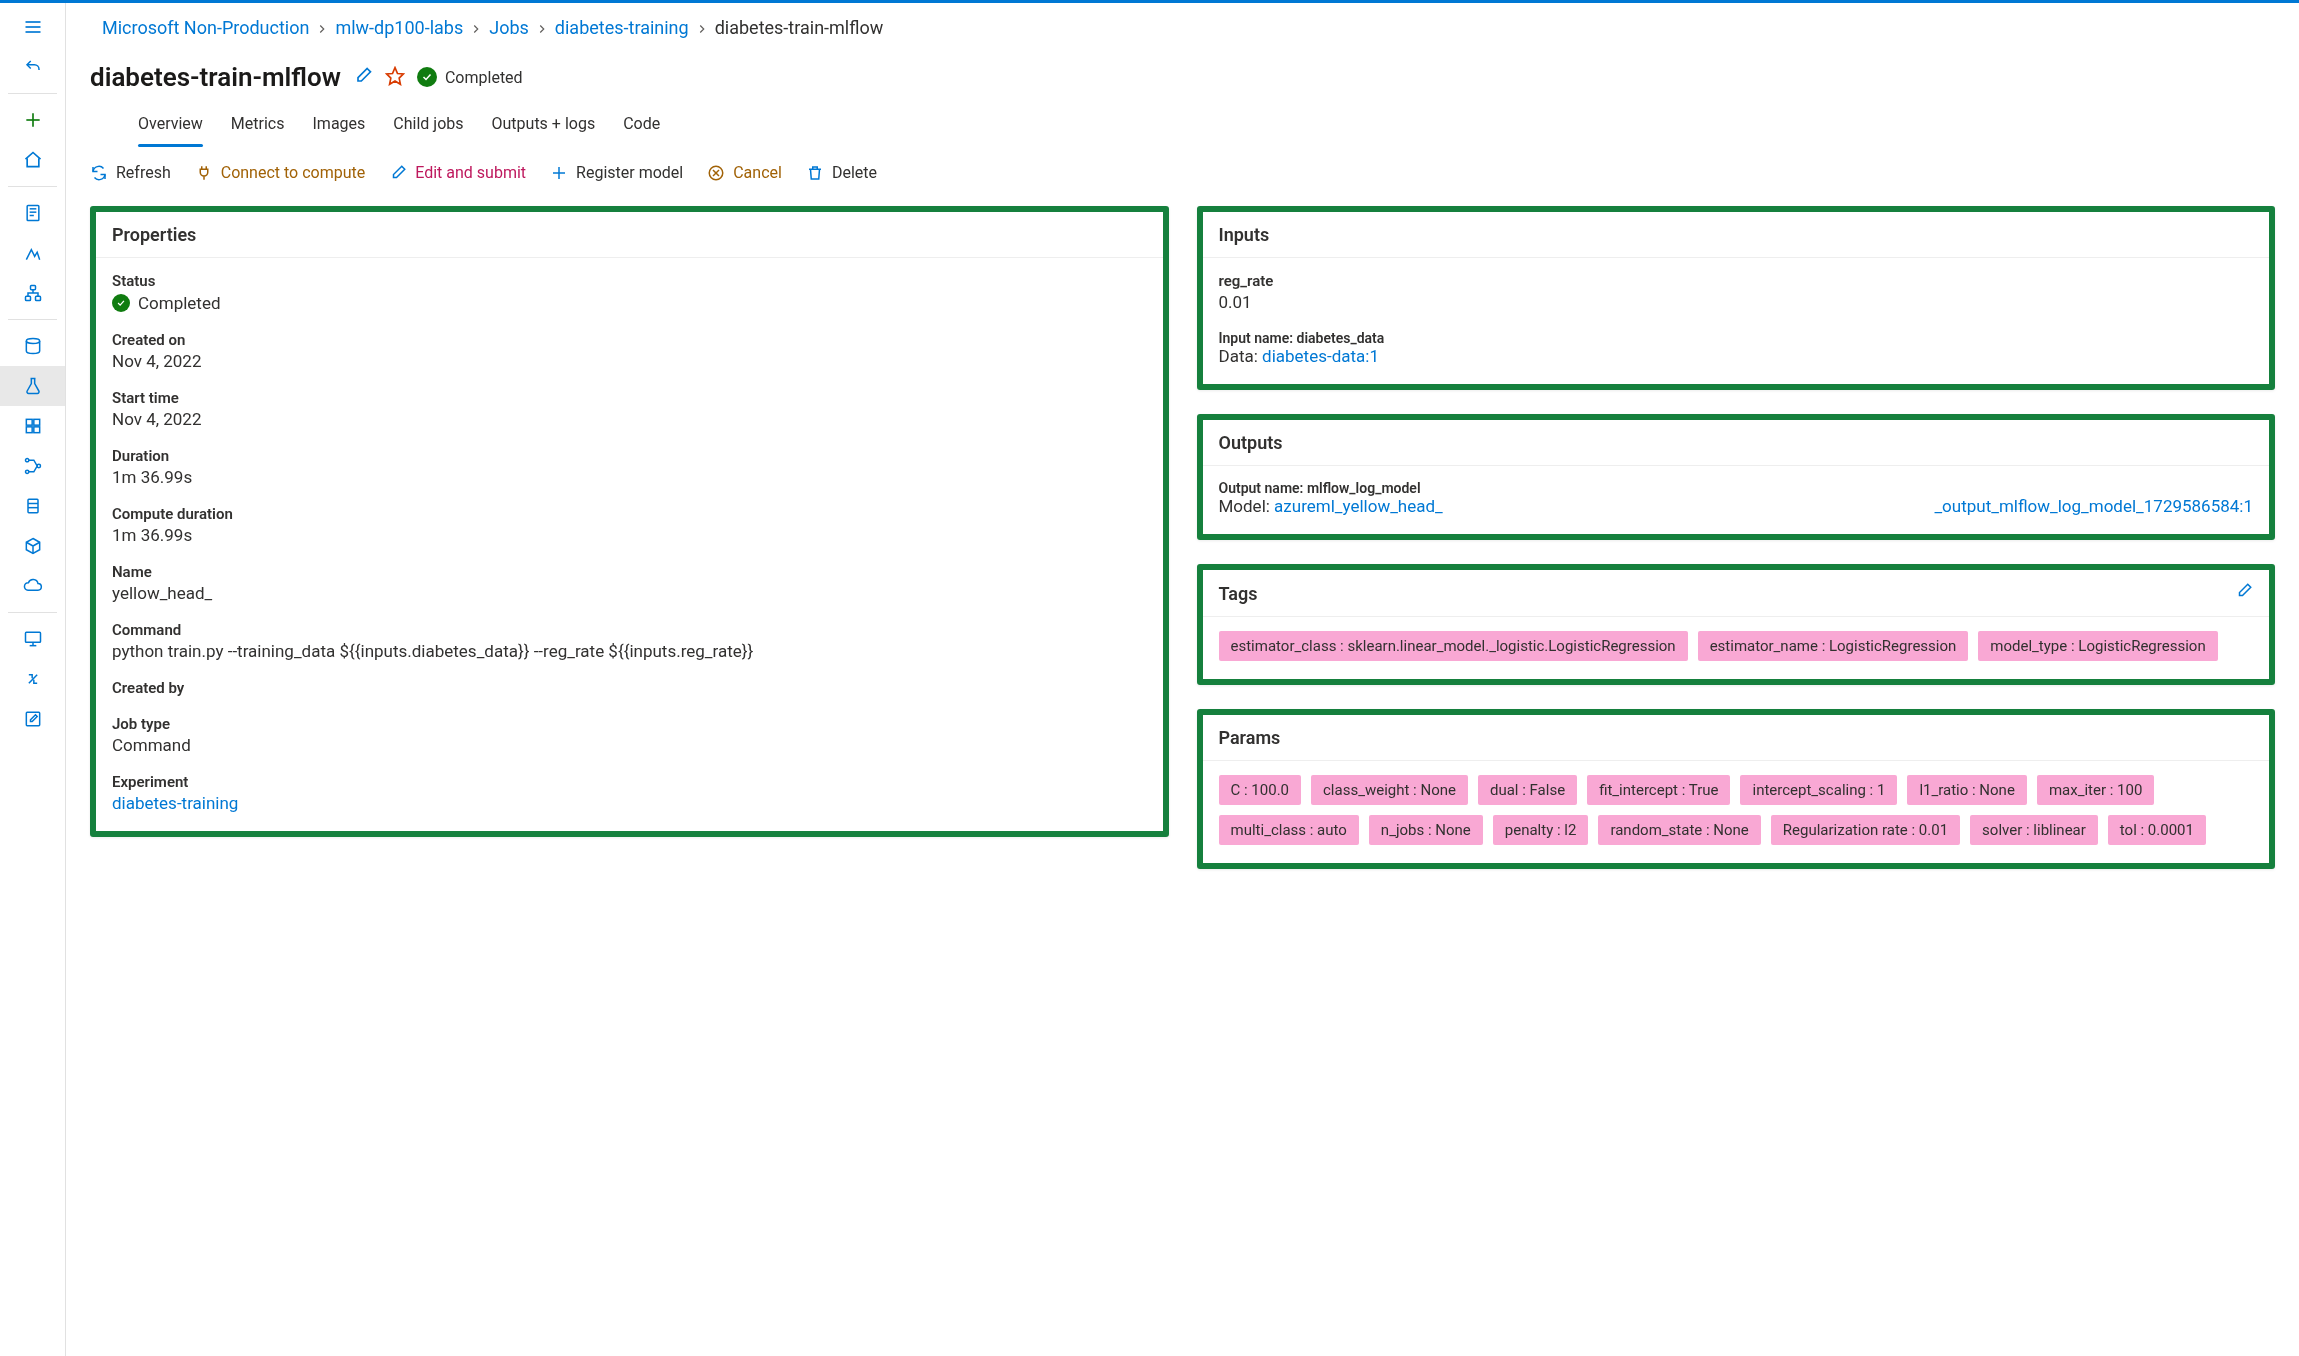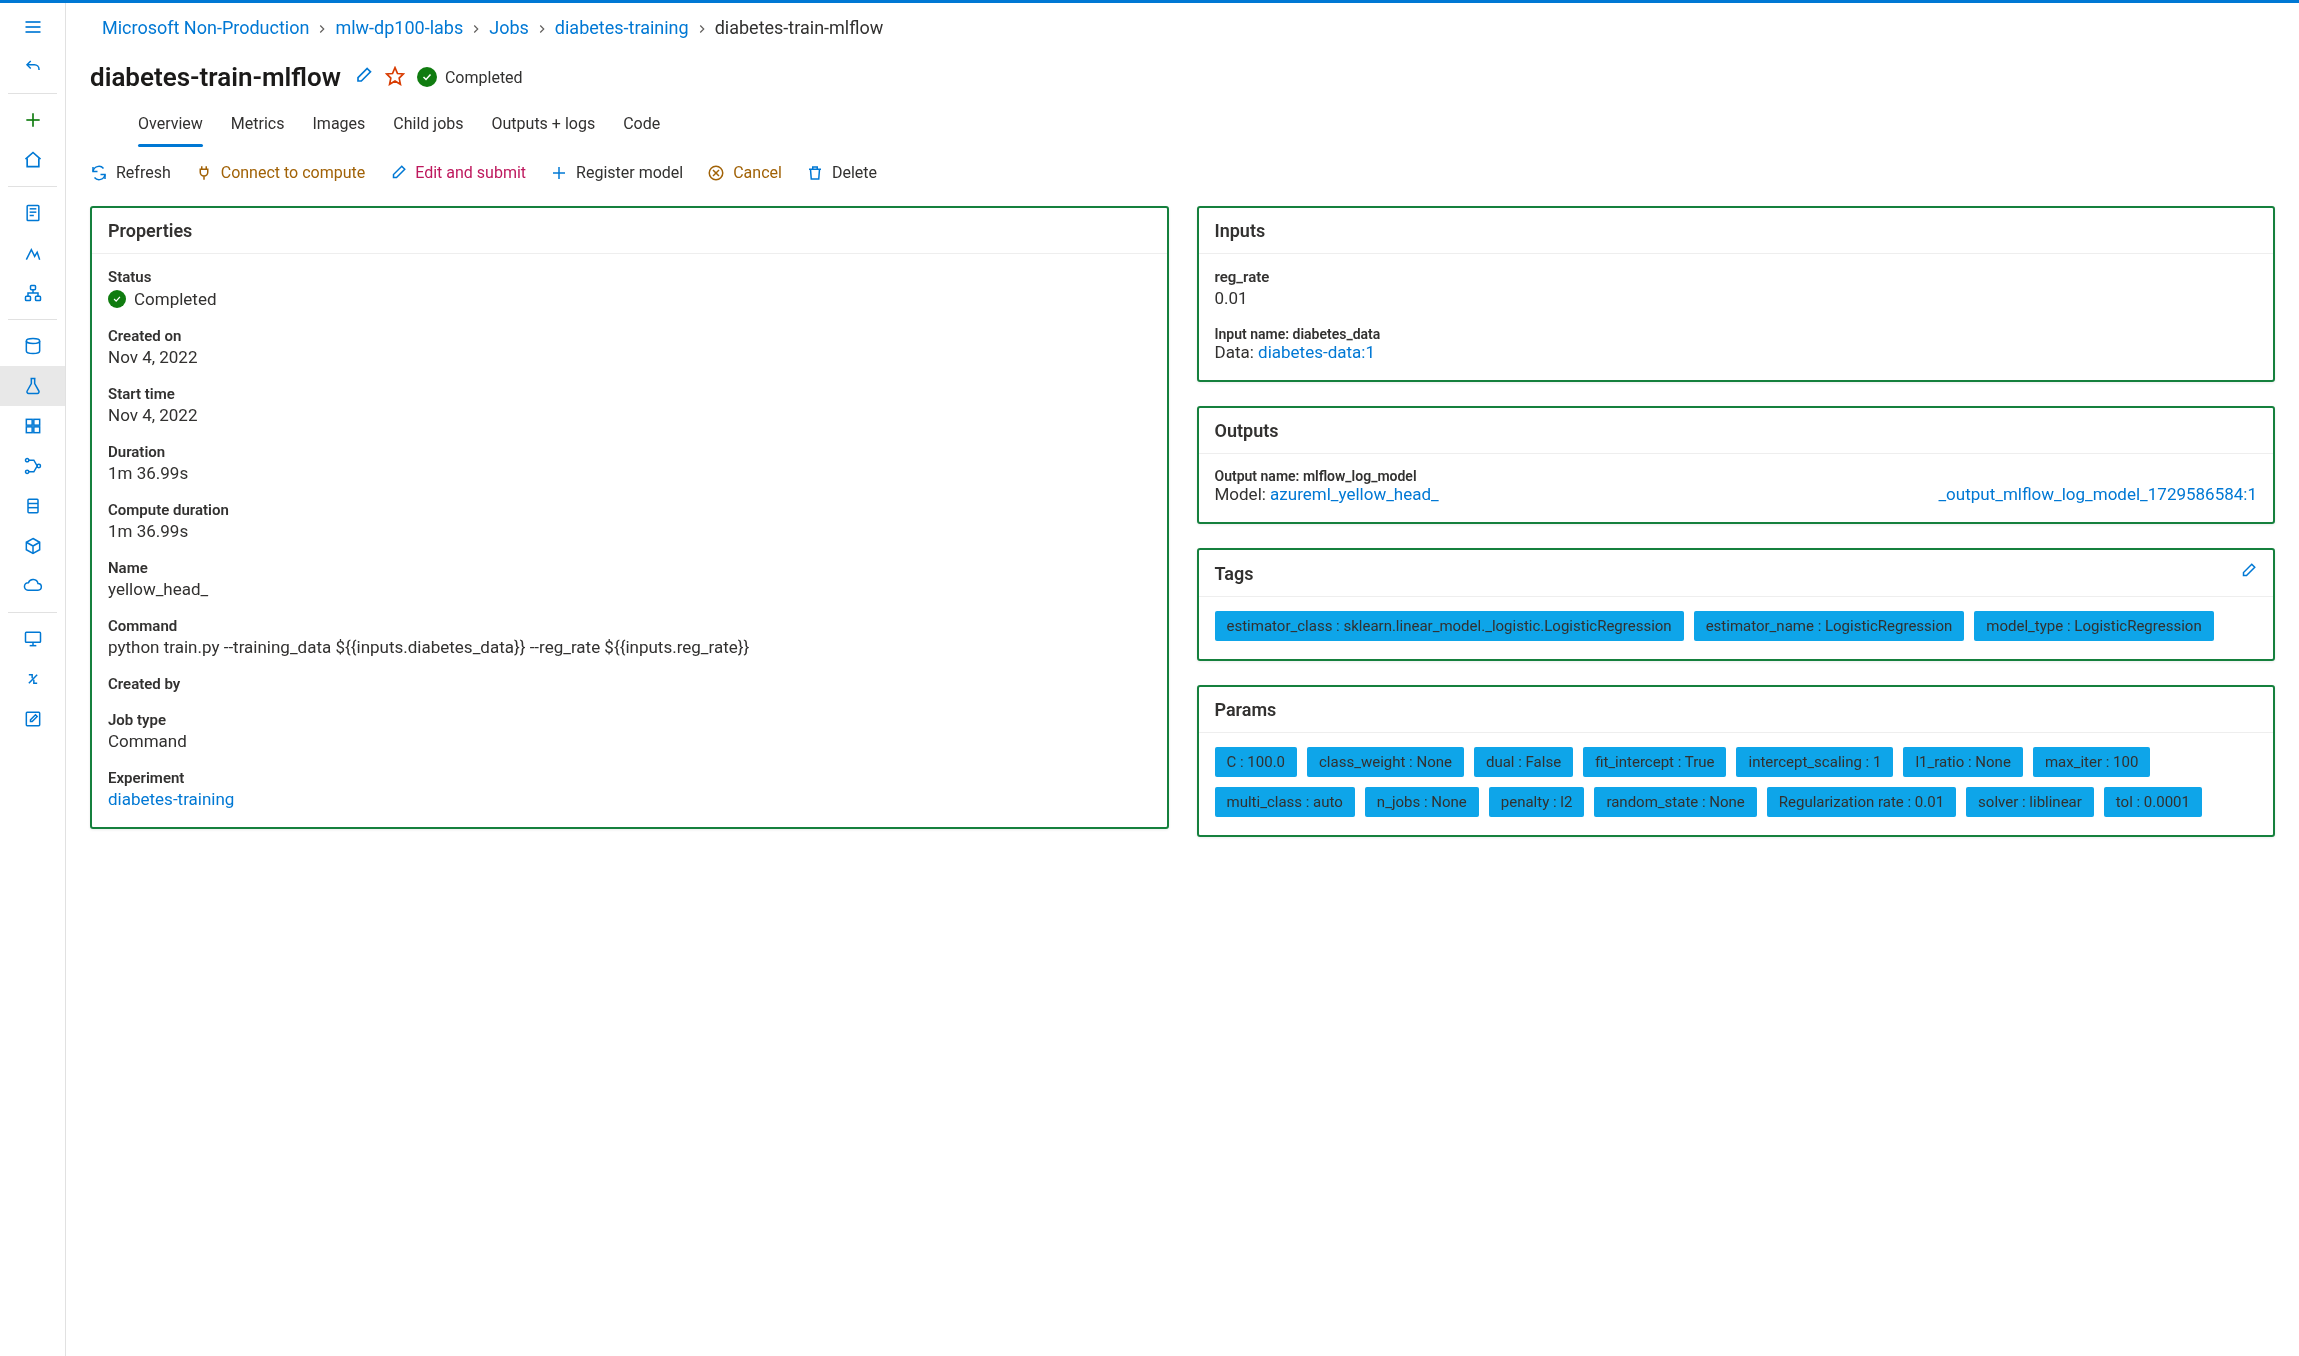--- a/index.html
+++ b/index.html
@@ -80,21 +80,21 @@
 
 
 .toolbar { display: flex; align-items: center; gap: 24px; margin: 18px 0 24px 0; font-size: 16px; }
 .tool-btn { display: inline-flex; align-items: center; gap: 8px; cursor: pointer; text-align: right; }
 .tool-btn.disabled { color: #a16207; cursor: default; }
 .tool-btn svg { width: 18px; height: 18px; }
 
 
 .columns { display: flex; gap: 28px; }
 .col { flex: 1; display: flex; flex-direction: column; gap: 24px; min-width: 0; }
-.card { border: 2px solid #15803d; border-radius: 3px; box-shadow: 0 1px 3px rgba(0,0,0,0.08); }
+.card { border: 6px solid #15803d; border-radius: 3px; box-shadow: 0 1px 3px rgba(0,0,0,0.08); }
 .card-header {
   padding: 12px 16px; font-weight: 600; font-size: 18px;
   border-bottom: 1px solid #eee; display: flex; justify-content: space-between; align-items: center;
 }
 .card-header .edit-icon svg { width: 18px; height: 18px; }
 .card-body { padding: 14px 16px 18px 16px; }
 
 
 .prop { margin-bottom: 18px; }
 .prop:last-child { margin-bottom: 0; }
@@ -104,21 +104,21 @@
 .status-val { display: inline-flex; align-items: center; gap: 8px; }
 .status-val .dot { width: 18px; height: 18px; border-radius: 50%; background: #107c10; display: inline-flex; align-items: center; justify-content: center; }
 .status-val .dot svg { width: 10px; height: 10px; stroke: #fff; stroke-width: 3; fill: none; }
 
 .inline-label { font-weight: 600; }
 .link { color: #0078d4; cursor: pointer; }
 
 
 .chips { display: flex; flex-wrap: wrap; gap: 10px; }
 .chip {
-  background: #0ea5e9; border-radius: 2px; padding: 6px 12px;
+  background: #f9a8d4; border-radius: 2px; padding: 6px 12px;
   font-size: 15px; color: #323130;
 }
 </style>
 </head>
 <body>
 
 <div class="top-border"></div>
 <div class="app">
 
   <div class="sidebar">

